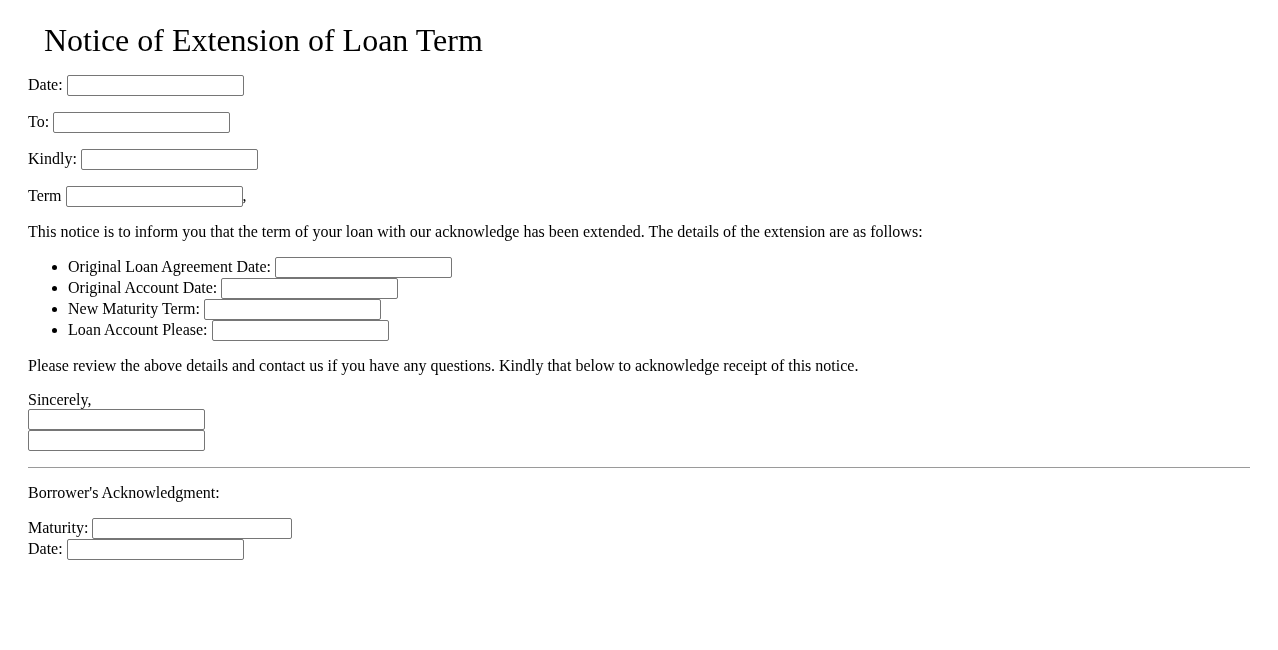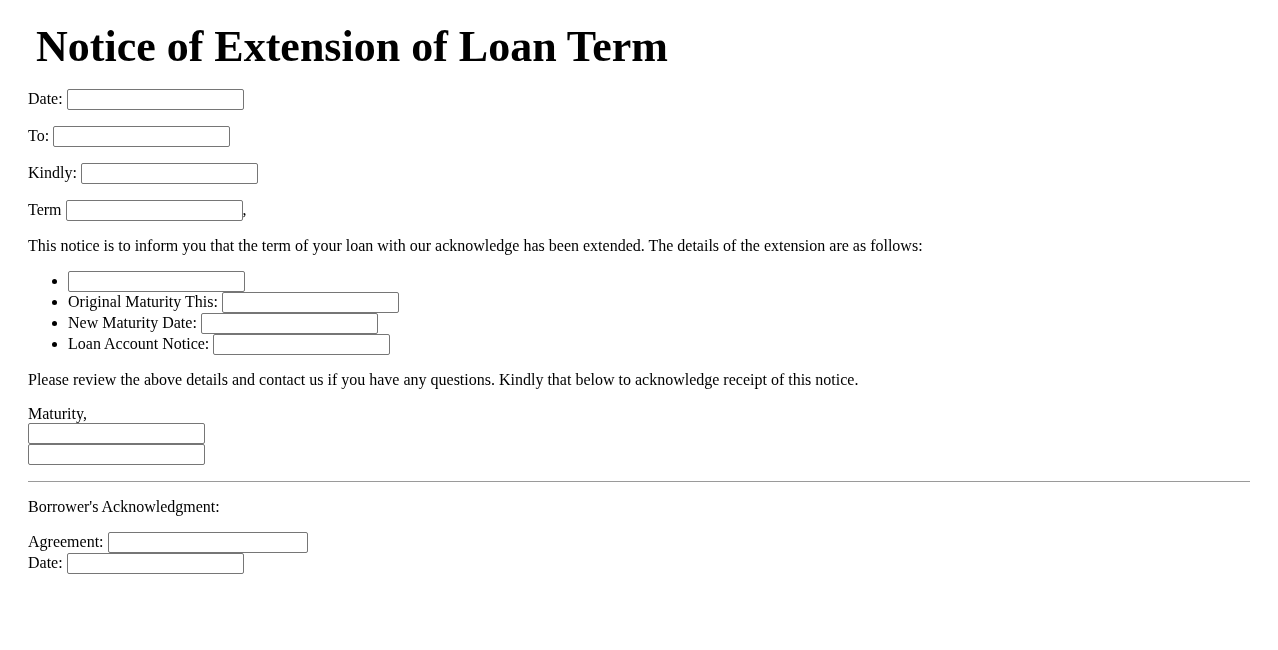--- a/index.html
+++ b/index.html
@@ -4,23 +4,23 @@
 <style>
   html, body { background: #ffffff; }
   body {
     margin: 4px 28px;
     font-family: "Liberation Serif", "DejaVu Serif", serif;
     font-size: 16px;
     color: #000000;
     width: 1222px;
   }
   h1 {
-    font-size: 44px;
-    font-weight: bold;
-    margin: 18px 0 14px 8px;
+    font-size: 32px;
+    font-weight: normal;
+    margin: 18px 0 14px 16px;
     line-height: 1.15;
   }
   p { margin: 16px 0; line-height: normal; }
   ul { margin: 16px 0; padding-left: 40px; list-style-type: disc; }
   li { margin: 0; }
   input[type="text"] {
     box-sizing: border-box;
     width: 177px;
     height: 21px;
     border: 1px solid #767676;
@@ -63,46 +63,47 @@
 
 <p>
   <span class="label">Term</span>
   <input type="text" value="" style=""><span>,</span>
 </p>
 
 <p>This notice is to inform you that the term of your loan with our acknowledge has been extended. The details of the extension are as follows:</p>
 
 <ul>
   <li>
+    <span class="label">Original Loan Agreement Date:</span>
     <input type="text" value="" style="">
   </li>
   <li>
-    <span class="label">Original Maturity This:</span>
+    <span class="label">Original Account Date:</span>
     <input type="text" value="" style="">
   </li>
   <li>
-    <span class="label">New Maturity Date:</span>
+    <span class="label">New Maturity Term:</span>
     <input type="text" value="" style="">
   </li>
   <li>
-    <span class="label">Loan Account Notice:</span>
+    <span class="label">Loan Account Please:</span>
     <input type="text" value="" style="">
   </li>
 </ul>
 
 <p>Please review the above details and contact us if you have any questions. Kindly that below to acknowledge receipt of this notice.</p>
 
 <p>
-  <span>Maturity,</span><br>
+  <span>Sincerely,</span><br>
   <input type="text" value="" style=""><br>
   <input type="text" value="" style="">
 </p>
 
 <hr>
 
 <p>Borrower's Acknowledgment:</p>
 
 <p>
-  <span class="label">Agreement:</span>
+  <span class="label">Maturity:</span>
   <input type="text" class="wide" value="" style=""><br>
   <span class="label">Date:</span>
   <input type="text" value="" style="">
 </p>
 
 </body></html>

